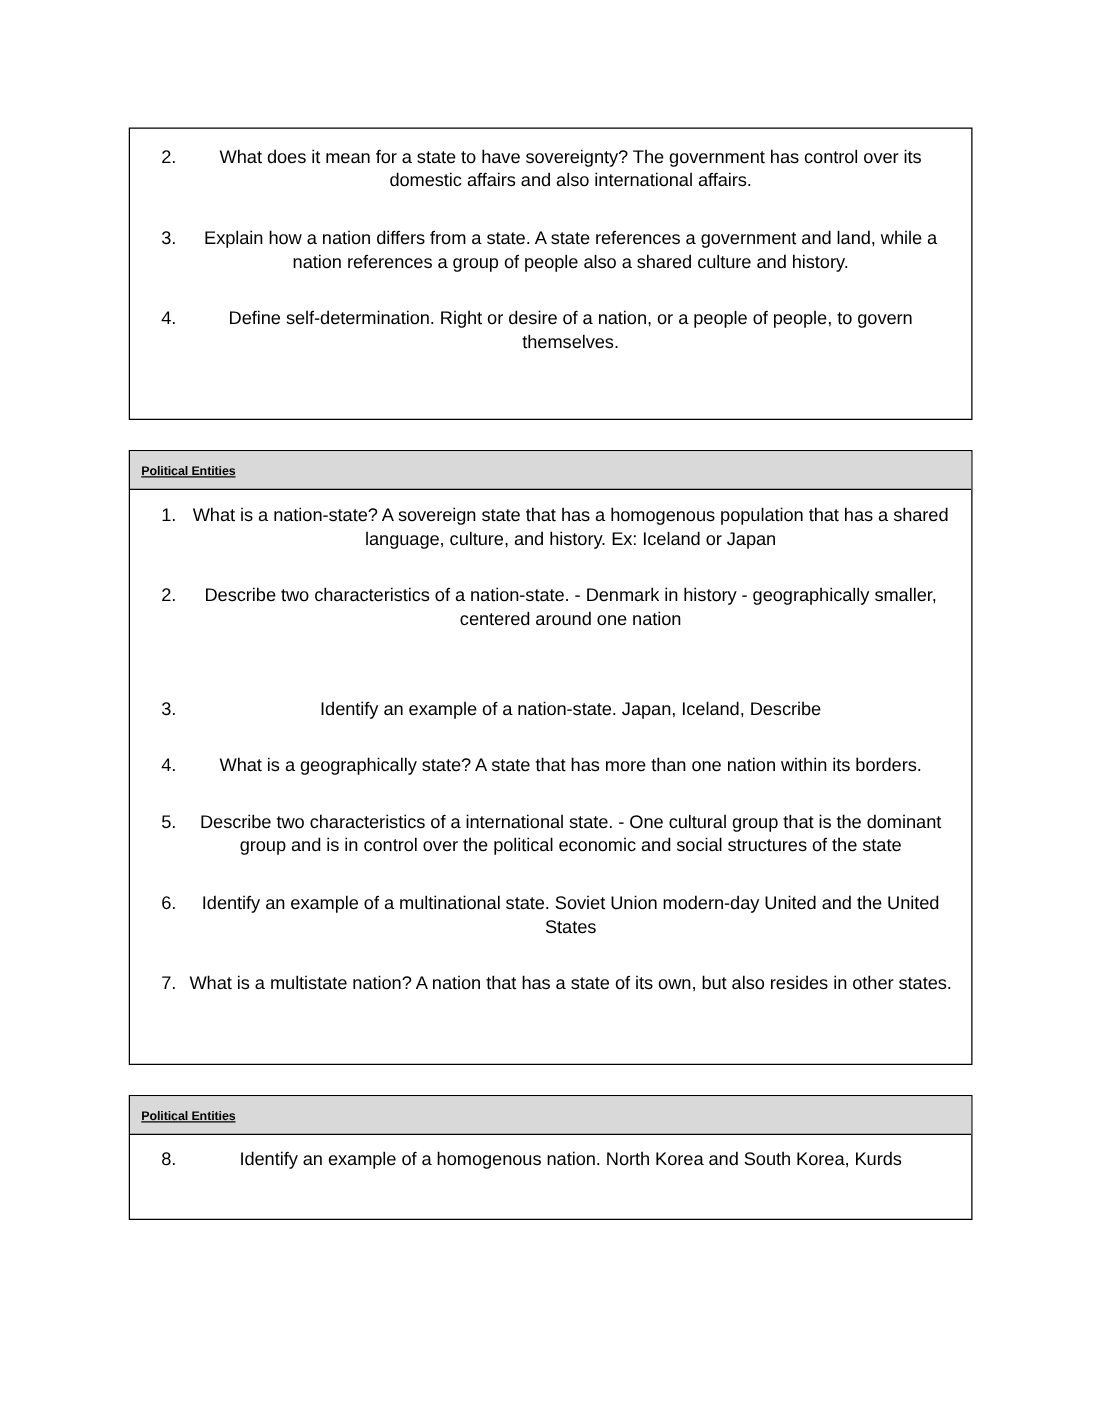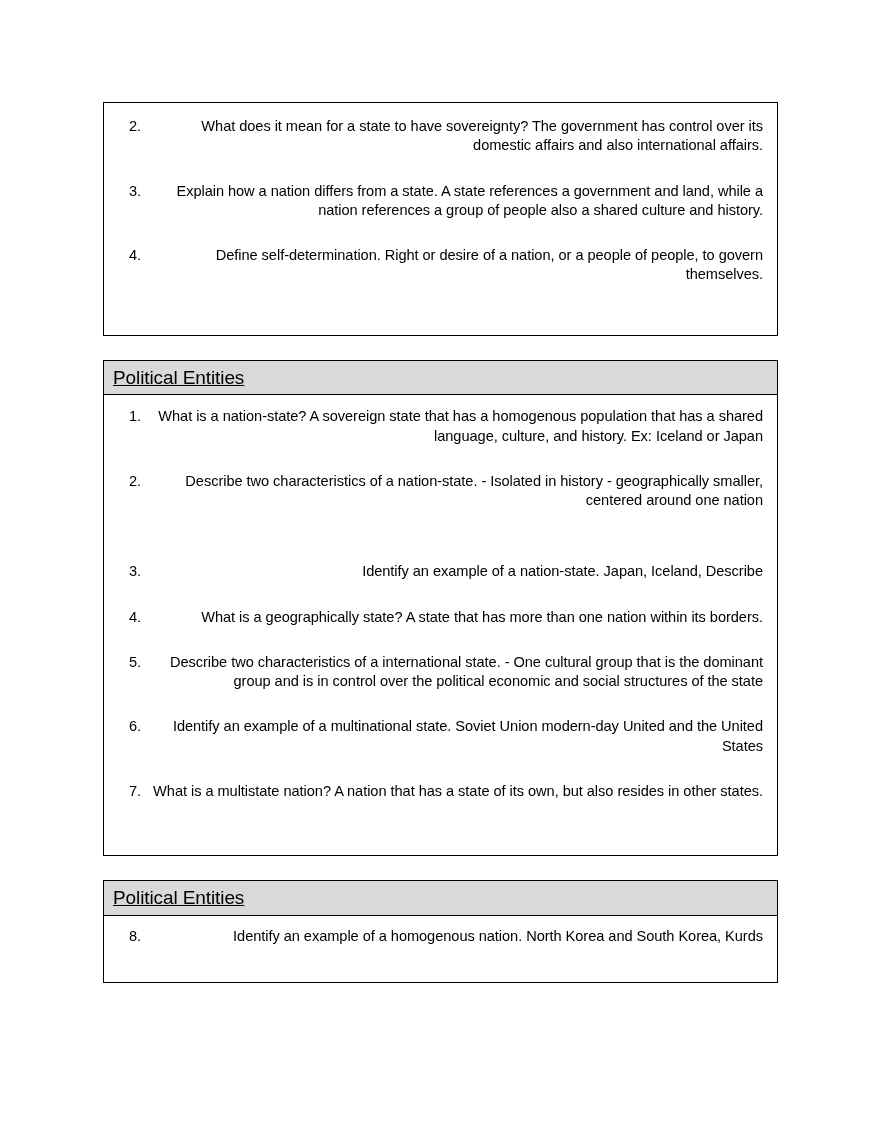--- a/index.html
+++ b/index.html
@@ -40,22 +40,22 @@
   .section-gap {
     height: 24px;
   }
   .section-header {
     background: #d9d9d9;
     border-bottom: 1.6px solid #000000;
     box-sizing: border-box;
     padding: 6px 0 6px 9px;
   }
   .section-header-text {
-    font-size: 19px;
-    font-weight: normal;
+    font-size: 10px;
+    font-weight: bold;
     text-decoration: underline;
     letter-spacing: -0.1px;
     line-height: 1.15;
     display: inline-block;
   }
   .section-content {
     padding: 12px 14px 14px 14px;
     box-sizing: border-box;
   }
 
@@ -75,21 +75,21 @@
   .qnum {
     width: 32px;
     min-width: 32px;
     text-align: right;
     padding-right: 9px;
     box-sizing: border-box;
     flex-shrink: 0;
   }
   .qtext {
     flex: 1;
-    text-align: right;
+    text-align: center;
   }
   .sp-normal { height: 26px; }
   .sp-wide   { height: 52px; }
   .sp-tail   { height: 24px; }
   .sp-tail-lg { height: 40px; }
 </style>
 </head>
 <body>
 
 <div class="page">
@@ -131,21 +131,21 @@
         <ol class="qlist">
 
           <li class="qitem">
             <span class="qnum">1.</span>
             <span class="qtext">What is a nation-state? A sovereign state that has a homogenous population that has a shared language, culture, and history. Ex: Iceland or Japan</span>
           </li>
           <div class="sp-normal"></div>
 
           <li class="qitem">
             <span class="qnum">2.</span>
-            <span class="qtext">Describe two characteristics of a nation-state. - Isolated in history - geographically smaller, centered around one nation</span>
+            <span class="qtext">Describe two characteristics of a nation-state. - Denmark in history - geographically smaller, centered around one nation</span>
           </li>
           <div class="sp-wide"></div>
 
           <li class="qitem">
             <span class="qnum">3.</span>
             <span class="qtext">Identify an example of a nation-state. Japan, Iceland, Describe</span>
           </li>
           <div class="sp-normal"></div>
 
           <li class="qitem">

